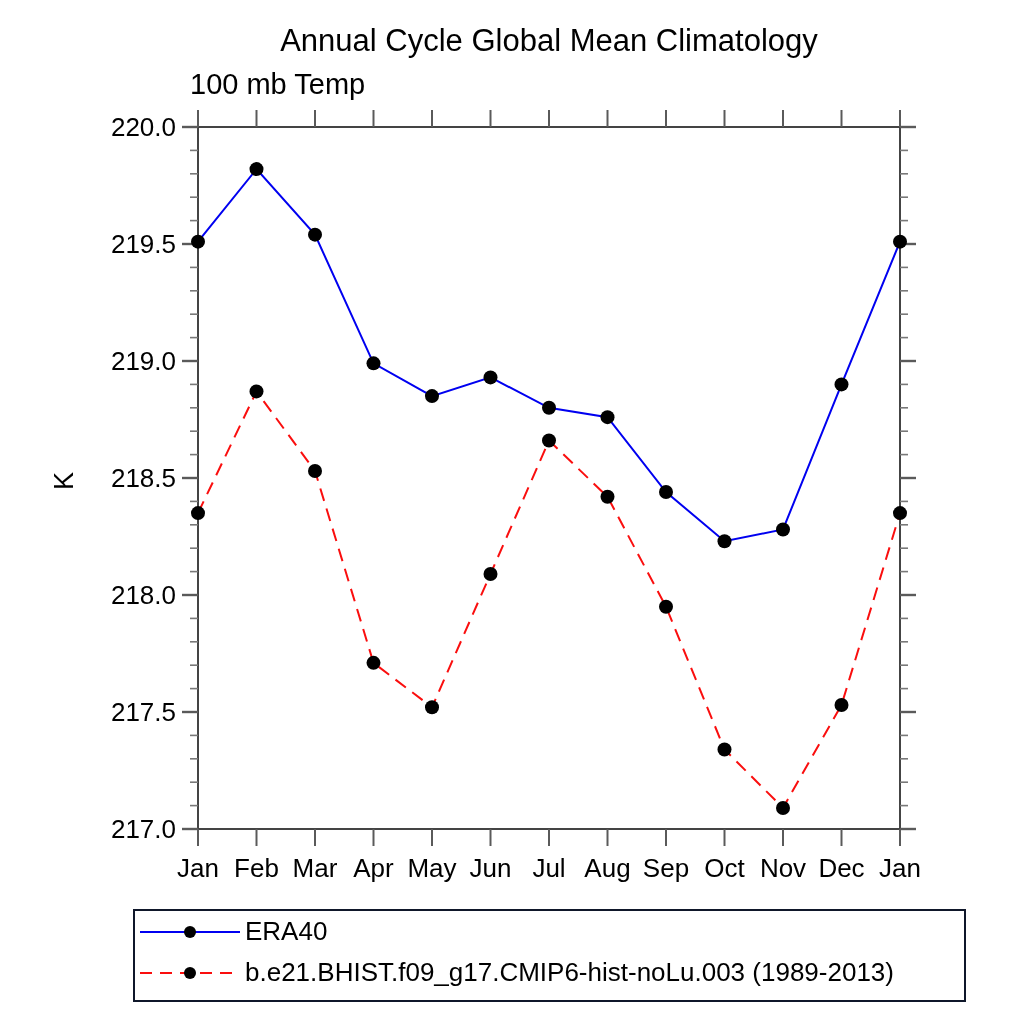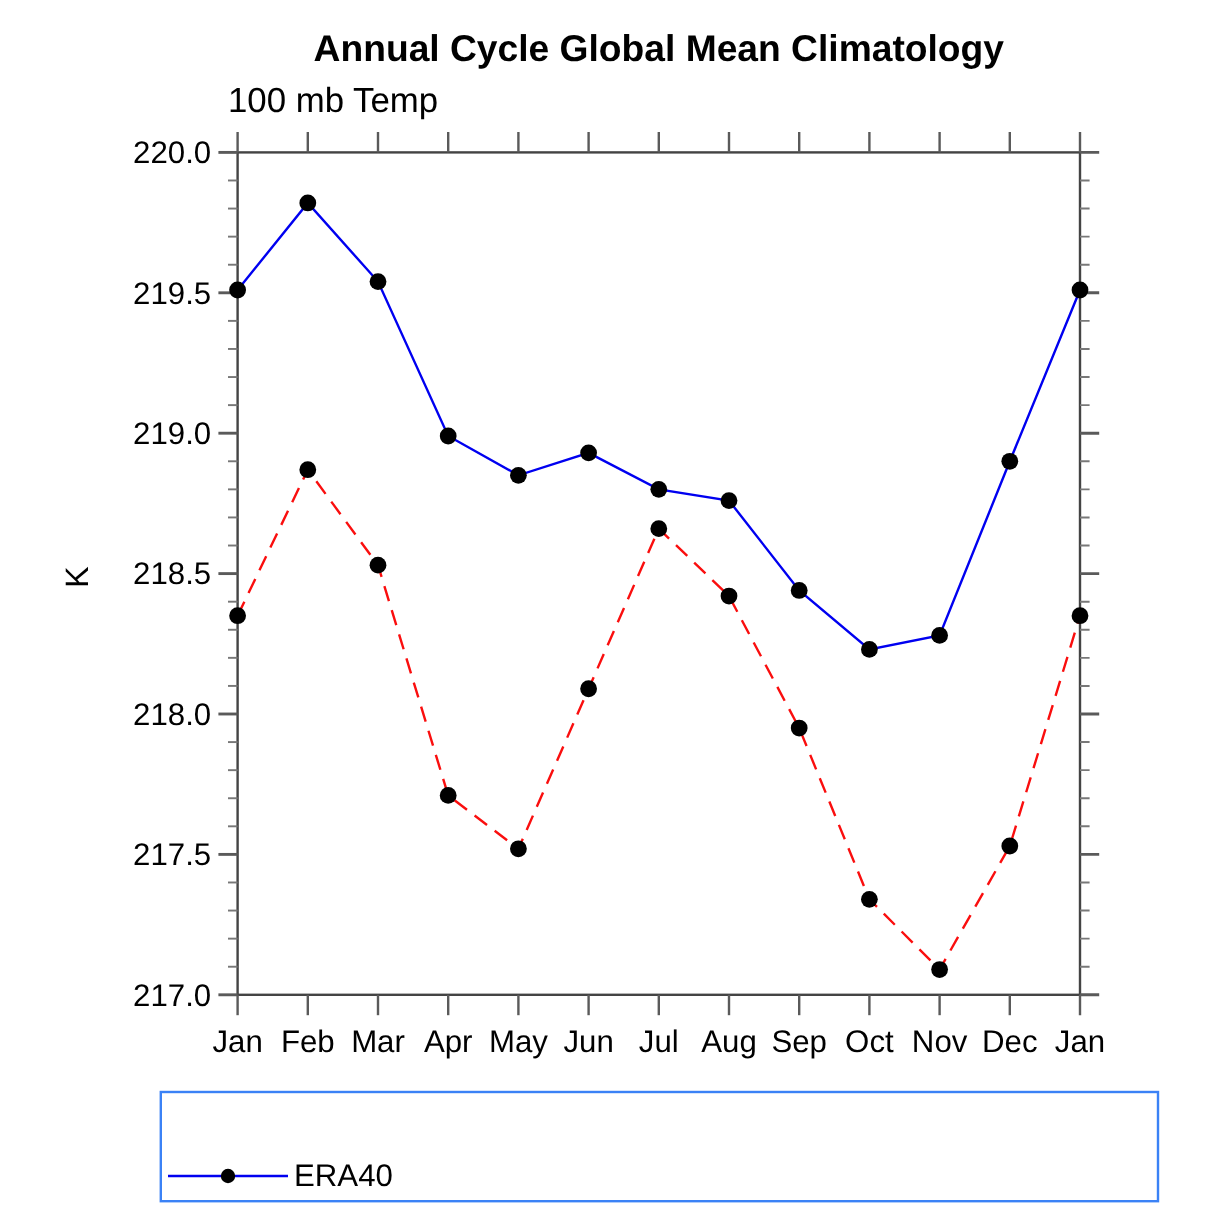--- a/index.html
+++ b/index.html
@@ -1,26 +1,26 @@
 <!DOCTYPE html>
 <html><head>
 <meta charset="utf-8">
 <style>
   html,body{margin:0;padding:0;background:#ffffff;}
   #page{position:relative;width:1024px;height:1024px;background:#ffffff;overflow:hidden;
         font-family:"Liberation Sans", sans-serif;color:#000;}
   #chart-svg{position:absolute;left:0;top:0;}
   #title{position:absolute;left:198px;top:23px;width:702px;text-align:center;
-         font-size:31px;font-weight:bold;letter-spacing:0px;}
+         font-size:31px;font-weight:normal;letter-spacing:0px;}
   #subtitle{position:absolute;left:190px;top:68px;font-size:29px;font-weight:normal;}
   #ylabel{position:absolute;left:29px;top:466px;width:70px;height:30px;line-height:30px;
           text-align:center;font-size:27px;transform:rotate(-90deg);}
   #legend{position:absolute;left:133px;top:909px;width:833px;height:93px;
-          border:2px solid #3b82f6;box-sizing:border-box;display:flex;flex-direction:column;
-          justify-content:flex-end;background:#fff;}
+          border:2px solid #0f172a;box-sizing:border-box;display:flex;flex-direction:column;
+          justify-content:flex-start;background:#fff;}
   .lrow{display:flex;align-items:center;height:41px;}
   .lsample{margin-left:2px;flex:0 0 auto;}
   .llabel{font-size:26px;margin-left:2px;white-space:nowrap;}
   text{font-family:"Liberation Sans", sans-serif;}
 </style>
 </head>
 <body>
 
 <div id="page">
   <svg id="chart-svg" width="1024" height="1024">
@@ -177,14 +177,21 @@
   <div id="ylabel">K</div>
 
   <div id="legend">
     <div class="lrow">
       <svg class="lsample" width="106" height="22">
         <line class="legend-line" x1="3" y1="11" x2="103" y2="11" stroke-width="2" stroke="#0000f0"></line>
         <circle class="legend-dot" cx="53" cy="11" r="6" fill="#000000"></circle>
       </svg>
       <span class="llabel">ERA40</span>
     </div>
+    <div class="lrow">
+      <svg class="lsample" width="106" height="22">
+        <line class="legend-line" x1="3" y1="11" x2="103" y2="11" stroke-width="2" stroke="#fa0e0e" stroke-dasharray="12 8"></line>
+        <circle class="legend-dot" cx="53" cy="11" r="6" fill="#000000"></circle>
+      </svg>
+      <span class="llabel">b.e21.BHIST.f09_g17.CMIP6-hist-noLu.003 (1989-2013)</span>
+    </div>
   </div>
 </div>
 
 </body></html>

